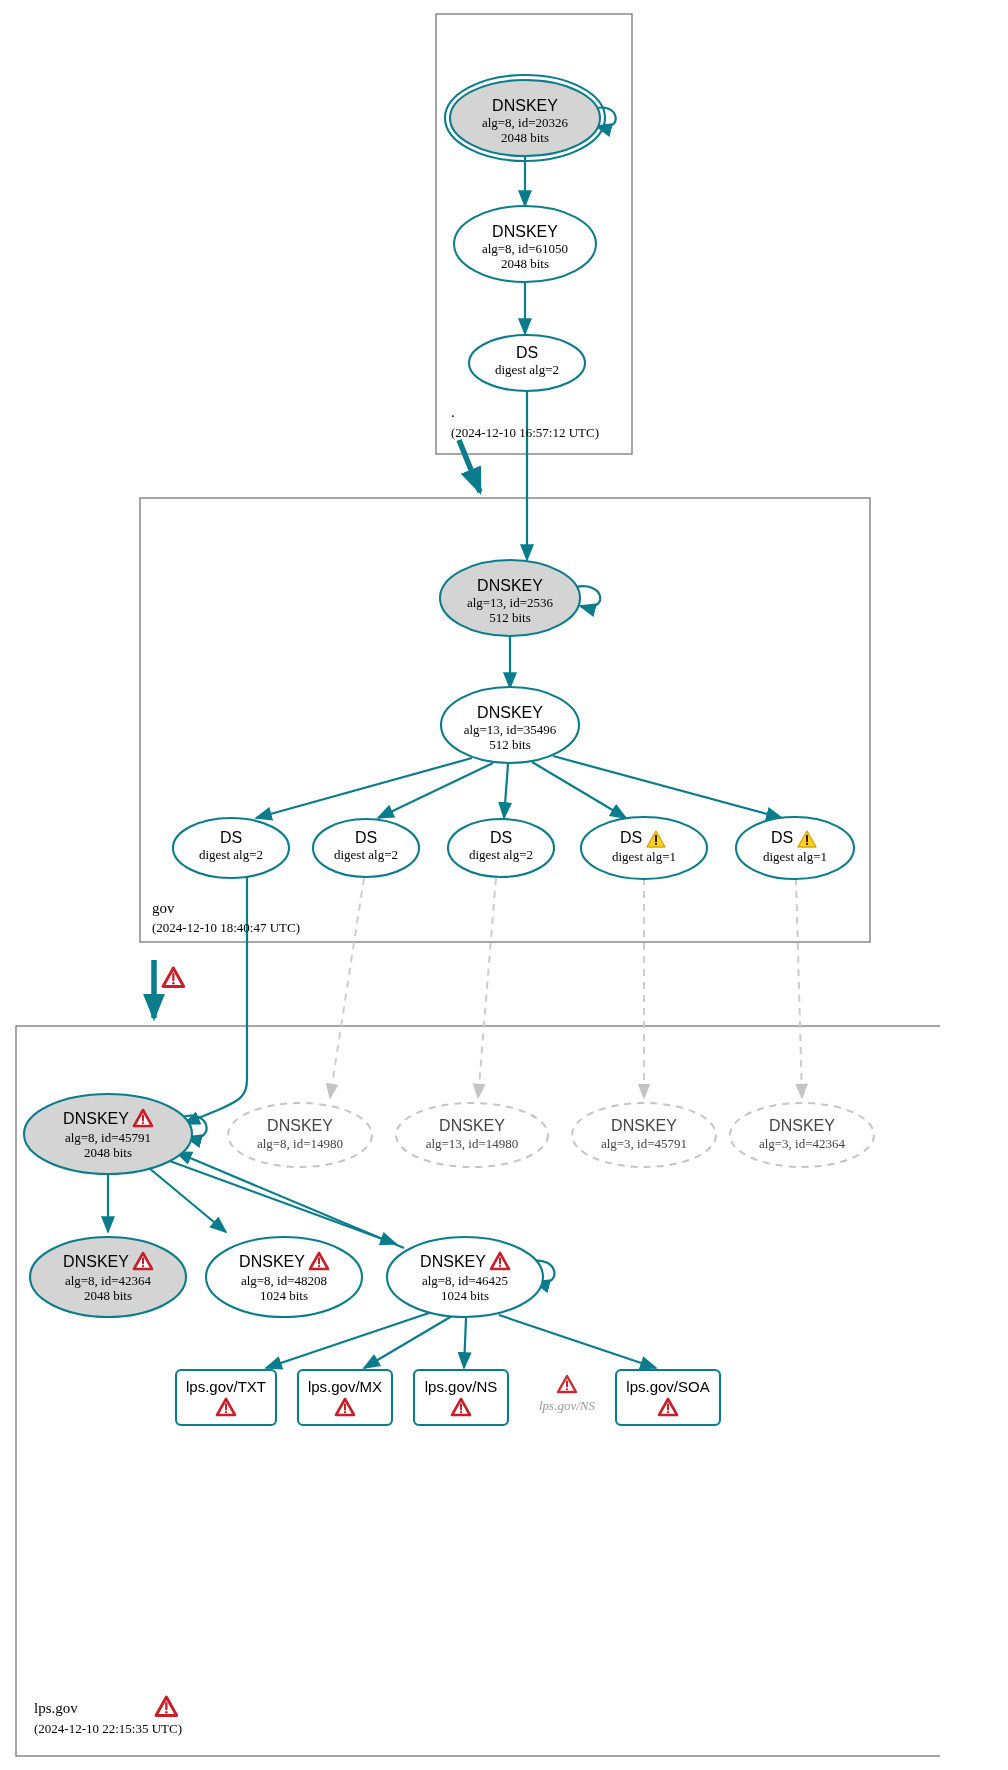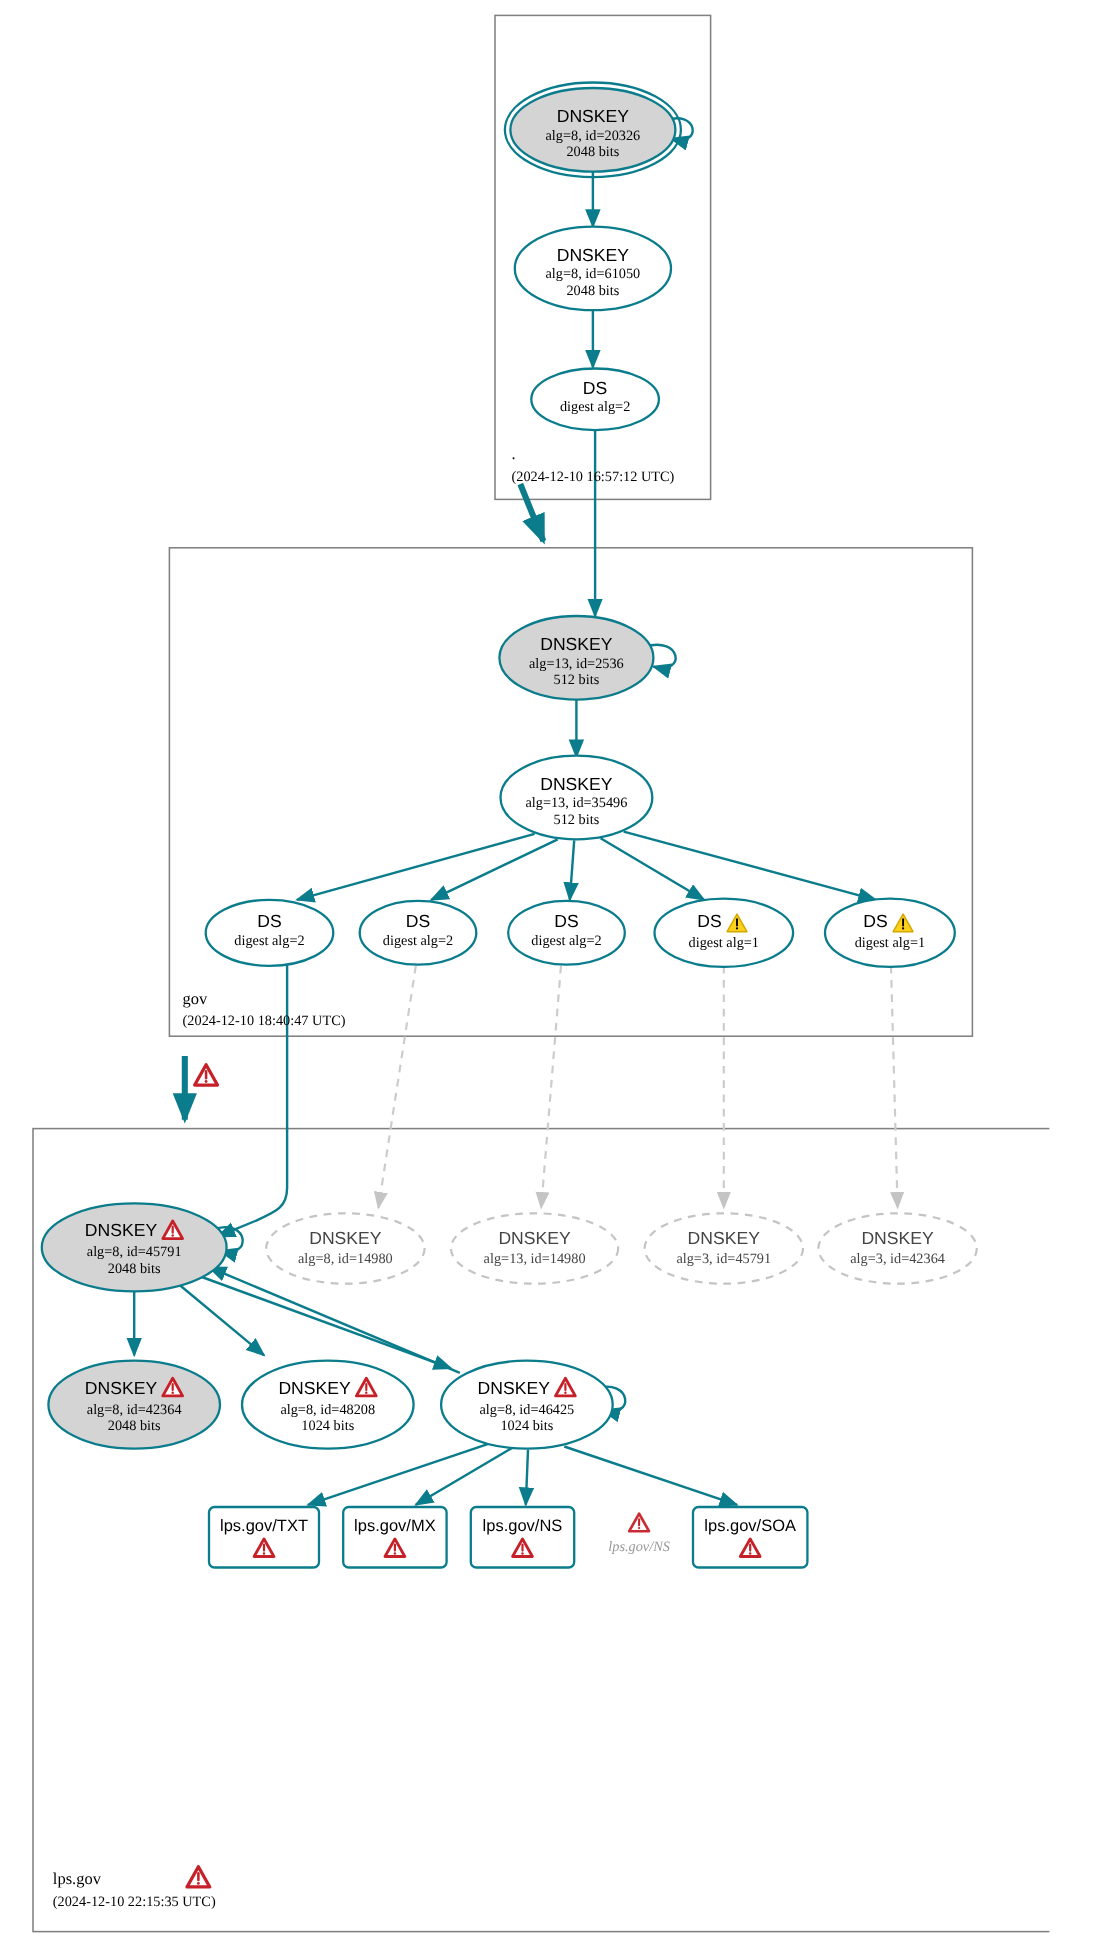--- a/index.html
+++ b/index.html
@@ -1,18 +1,18 @@
 <!DOCTYPE html>
 <html><head>
 <meta charset="utf-8">
 <style>
   html,body{margin:0;padding:0;background:#ffffff;}
   body{width:1008px;height:1770px;position:relative;
        font-family:"Liberation Sans", sans-serif;color:#000;}
-  #stage{position:absolute;left:18px;top:0;width:936px;height:1770px;overflow:hidden;}
+  #stage{position:absolute;left:4px;top:0;width:936px;height:1770px;overflow:hidden;}
   svg#graph{position:absolute;left:0;top:0;width:1008px;height:1770px;}
 
   .zone-box{fill:none;stroke:#808080;stroke-width:1.4;}
   .edge{fill:none;stroke:#0a7c8c;stroke-width:2.2;}
   .edge-thick{fill:none;stroke:#0a7c8c;stroke-width:5.5;}
   .edge-dashed{fill:none;stroke:#cccccc;stroke-width:2;stroke-dasharray:7 6;}
 
   .node-ell{stroke:#0a7c8c;stroke-width:2.1;fill:#ffffff;}
   .node-ell.filled{fill:#d4d4d4;}
   .node-ell.ghost{stroke:#c4c4c4;stroke-width:2;fill:#ffffff;stroke-dasharray:7 6;}

